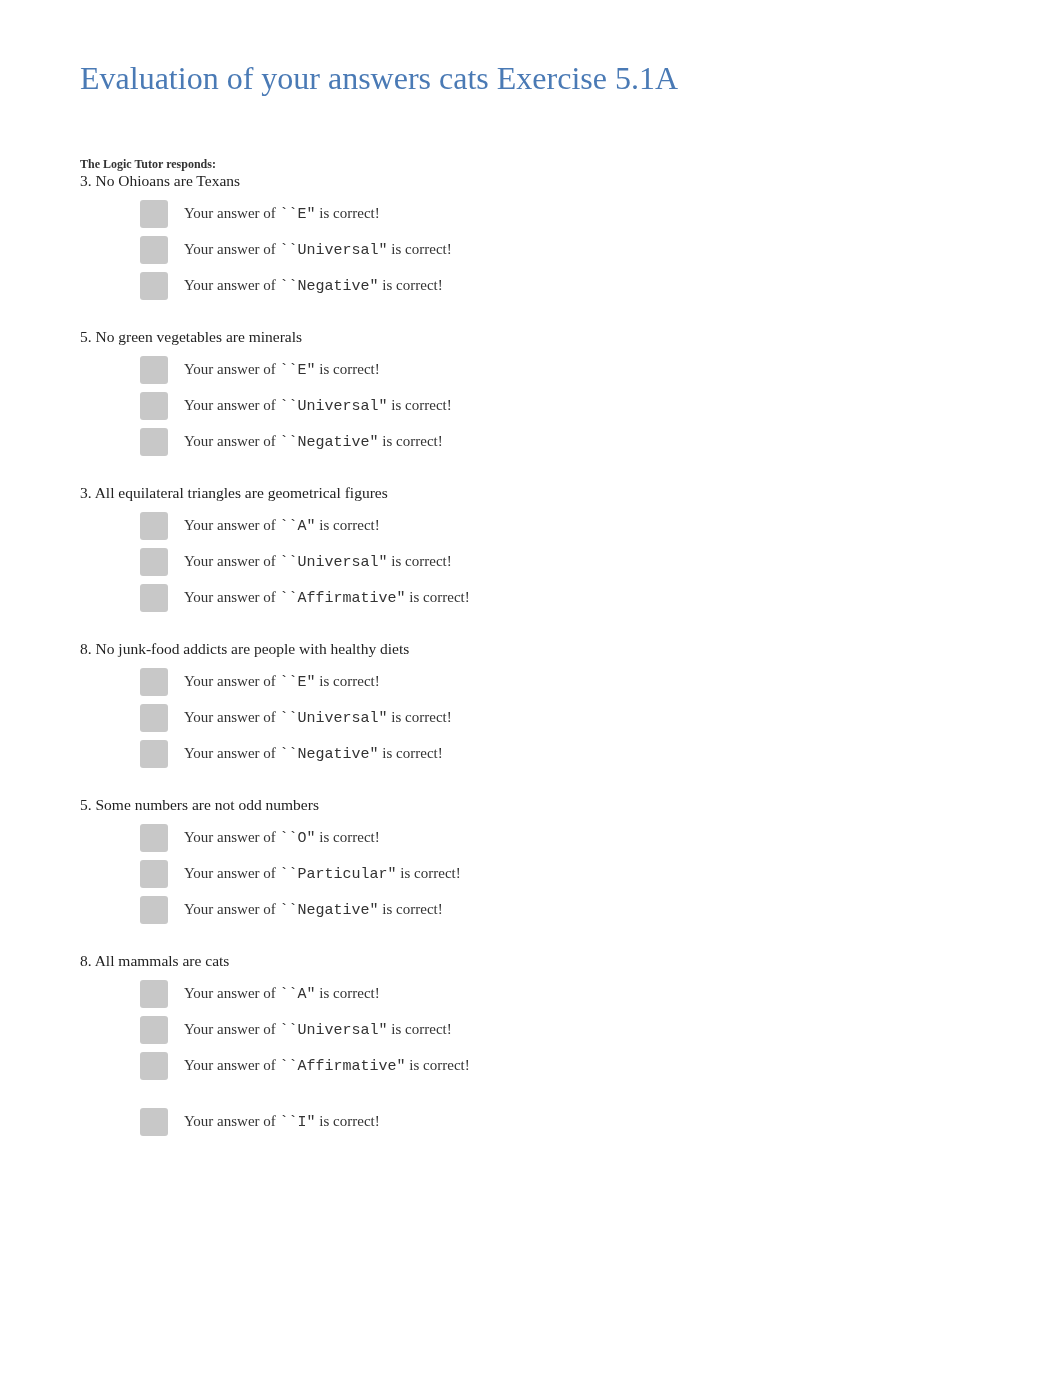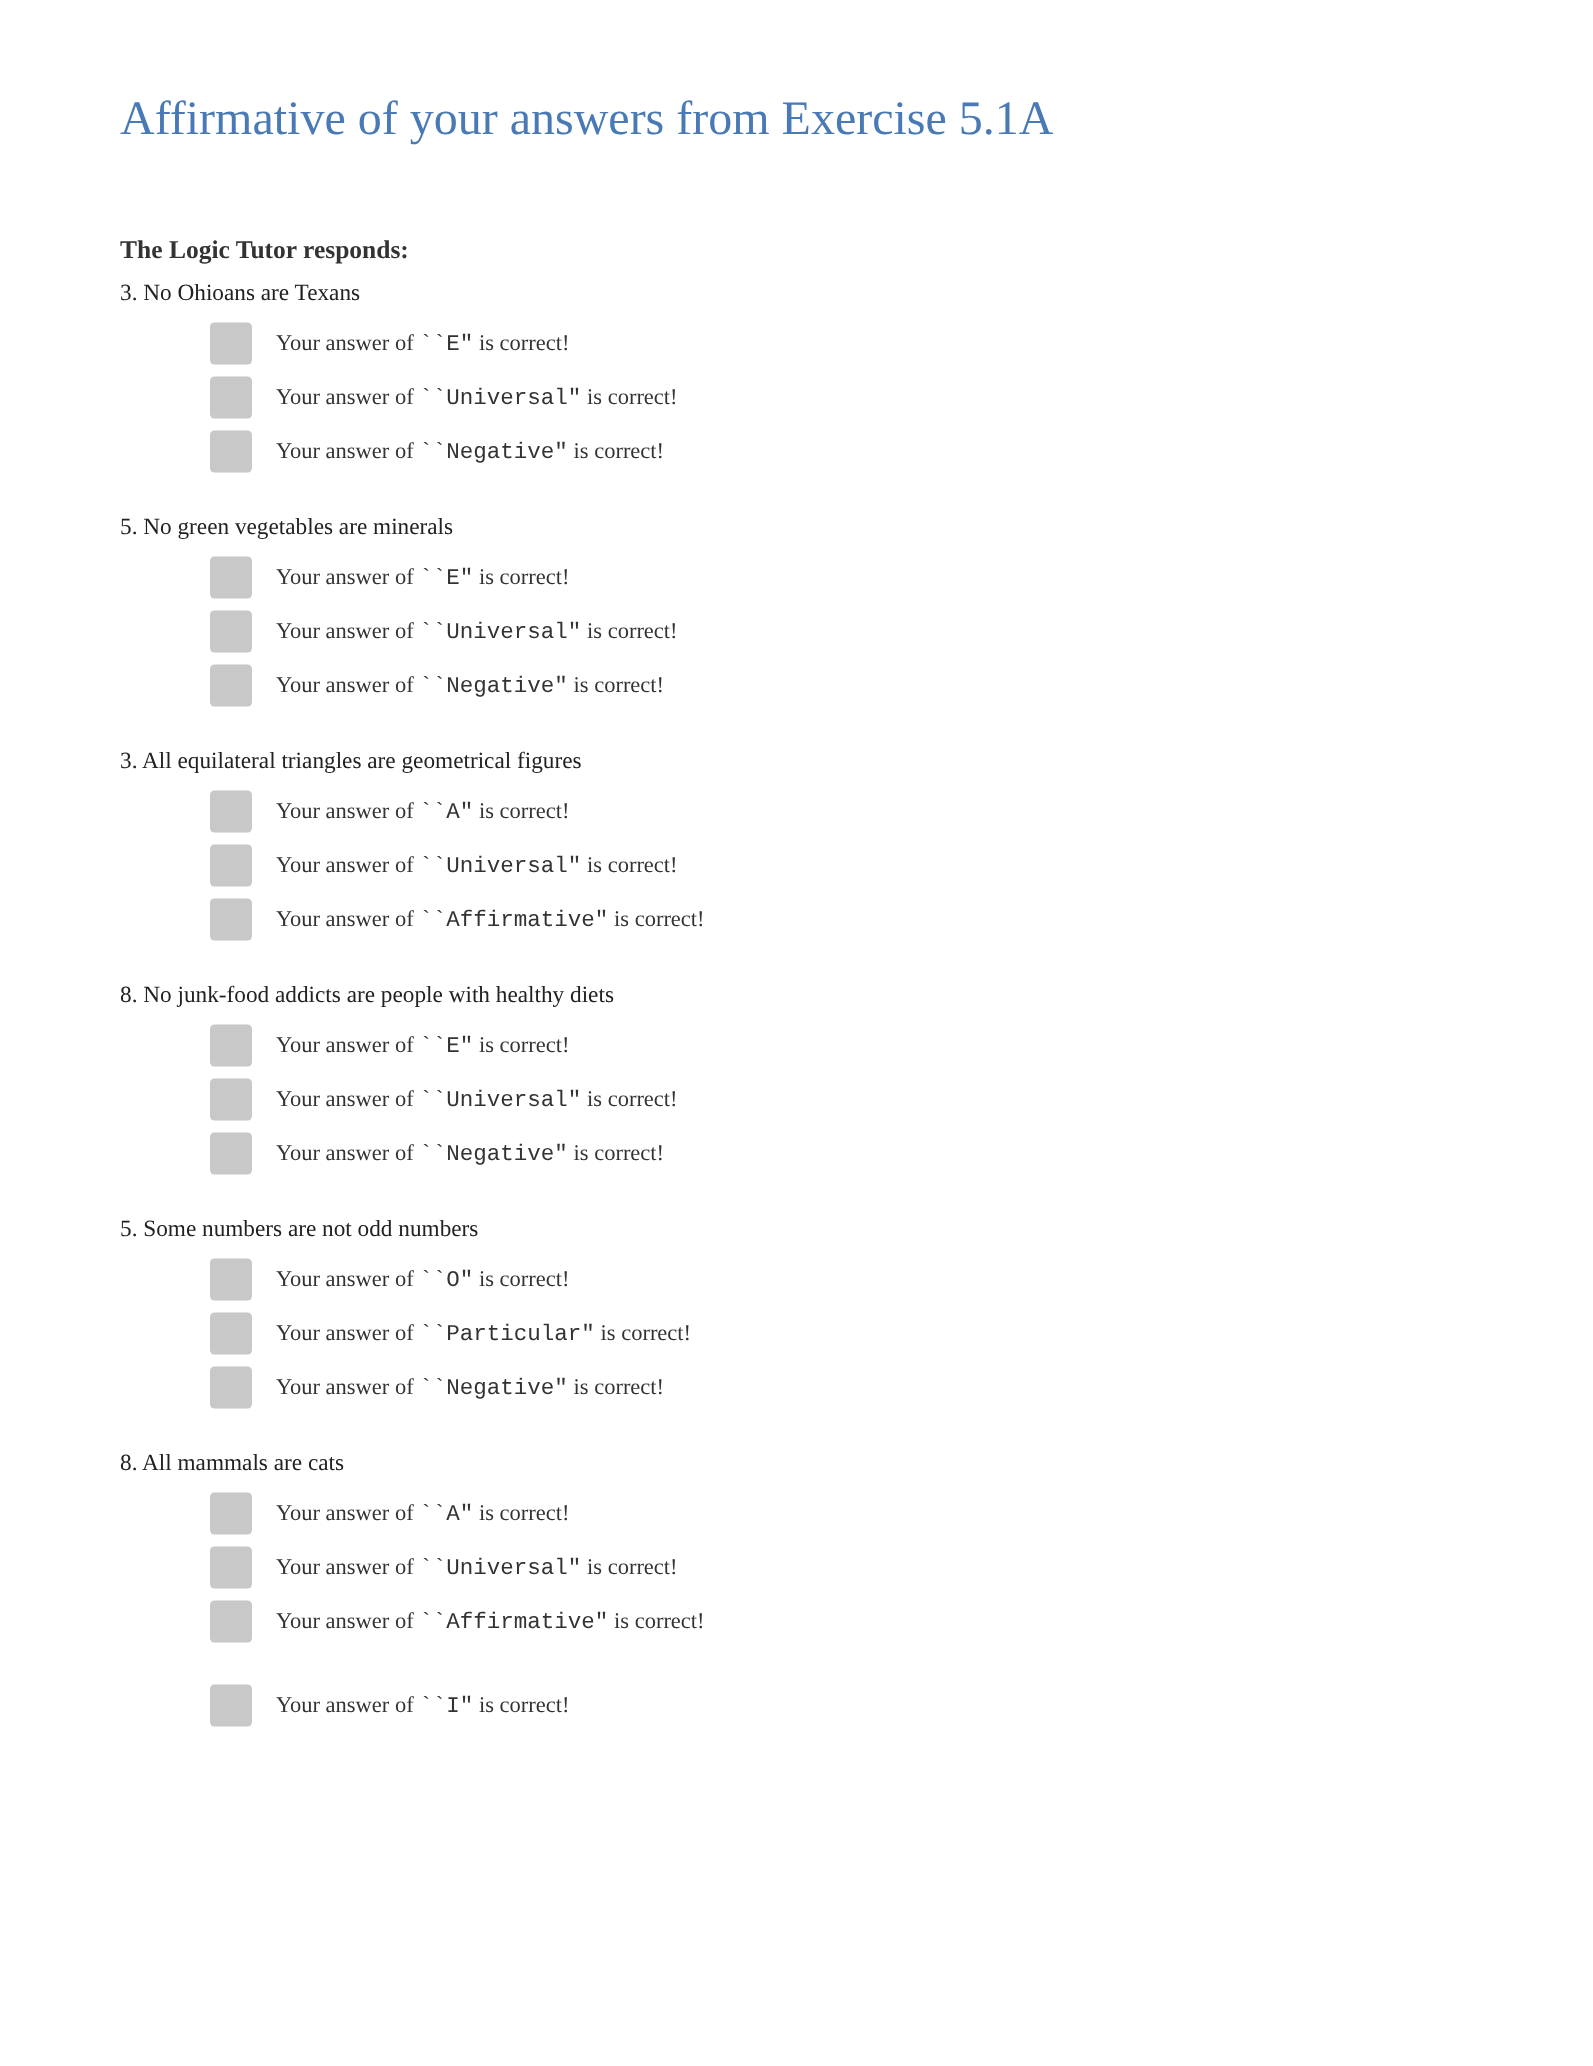--- a/index.html
+++ b/index.html
@@ -19,23 +19,23 @@
 
     .page-title {
       font-size: 32px;
       font-weight: normal;
       color: #4a7ab5;
       margin-bottom: 50px;
       padding-bottom: 10px;
     }
 
     .tutor-header {
-      font-size: 17px;
+      font-size: 12px;
       font-weight: bold;
-      margin-bottom: 10px;
+      margin-bottom: 0;
     }
 
     .question-block {
       margin-bottom: 28px;
     }
 
     .question-label {
       font-size: 15.5px;
       margin-bottom: 10px;
       color: #222222;
@@ -66,21 +66,21 @@
     }
 
     .answer-text .answer-value {
       font-family: 'Courier New', Courier, monospace;
       color: #333;
     }
   </style>
 </head>
 <body>
 
-<h1 class="page-title">Affirmative of your answers from Exercise 5.1A</h1>
+<h1 class="page-title">Evaluation of your answers cats Exercise 5.1A</h1>
 
 <div class="tutor-header">The Logic Tutor responds:</div>
 
 <div id="questions-container">
     <div class="question-block">
       <div class="question-label">3. No Ohioans are Texans</div>
       <div class="answer-rows">
         <div class="answer-row">
           <div class="answer-indicator"></div>
           <div class="answer-text">Your answer of  <span class="answer-value">``E"</span>  is correct!</div>

